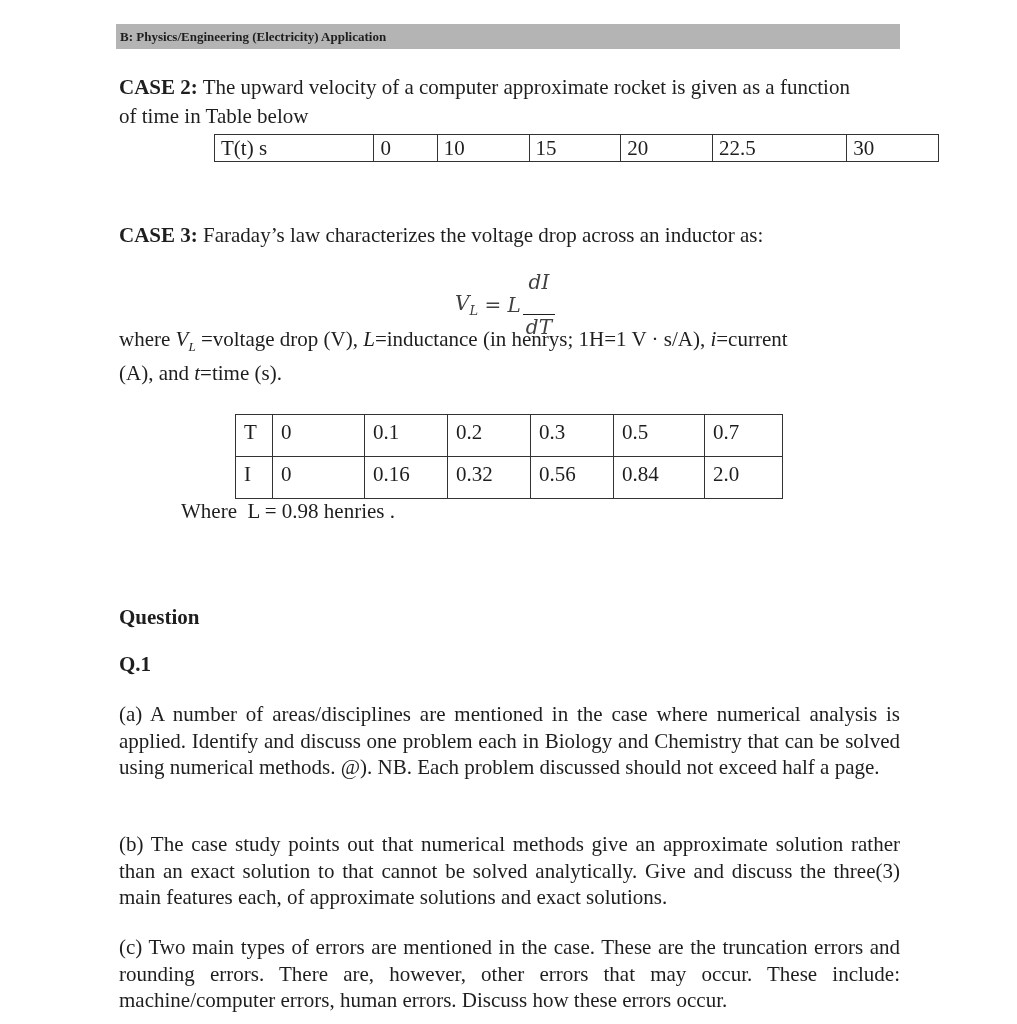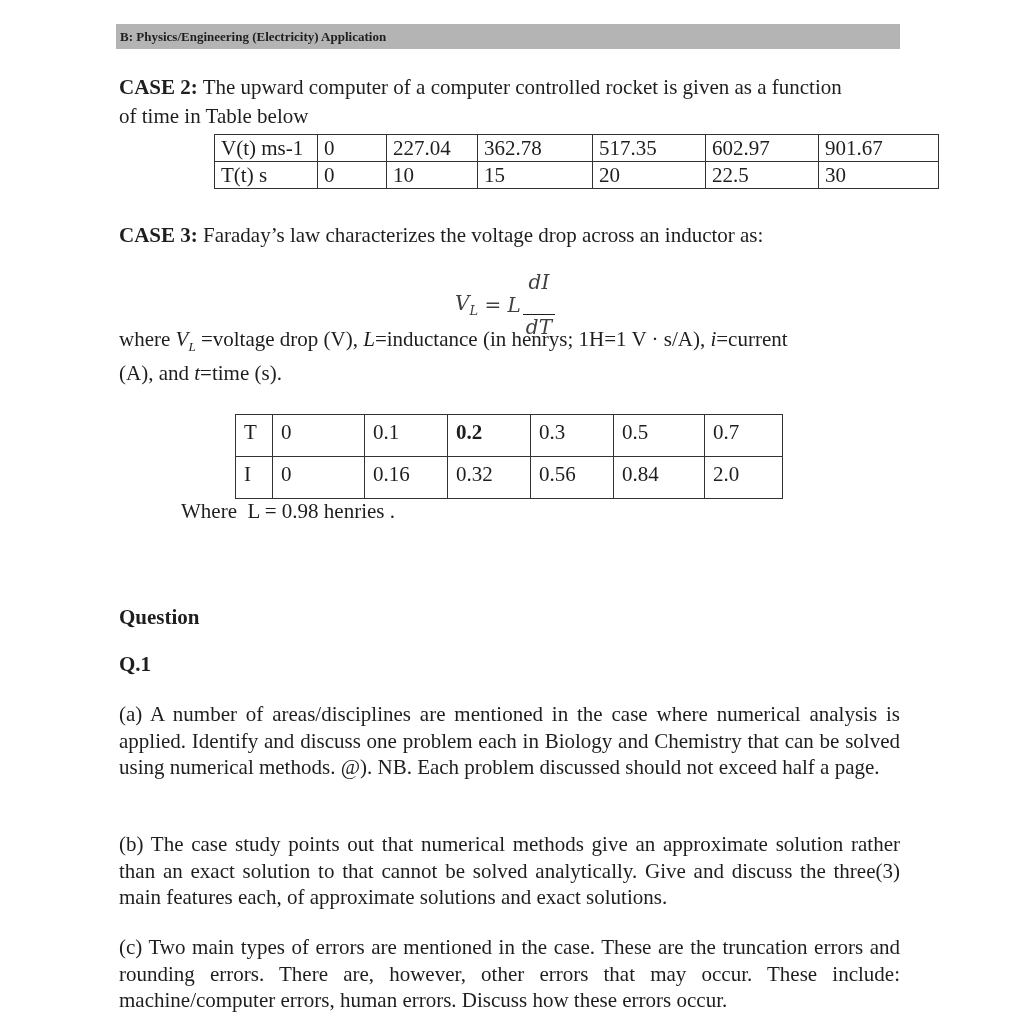--- a/index.html
+++ b/index.html
@@ -78,35 +78,26 @@
   i { font-style: italic; }
 </style>
 </head>
 <body>
 
 <div class="abs section-bar">
   <span>B: Physics/Engineering (Electricity) Application</span>
 </div>
 
 <div class="abs para" style="left:119px; top:73px; width:790px;">
-  <div><b>CASE 2:</b><span> The upward computer of a computer controlled rocket is given as a function</span></div>
+  <div><b>CASE 2:</b><span> The upward velocity of a computer approximate rocket is given as a function</span></div>
   <div>of time in Table below</div>
 </div>
 
 <table class="abs data" id="t1">
   <tbody>
-      <tr>
-    <td style="width:90px;">V(t) ms-1</td>
-    <td style="width:56px;">0</td>
-    <td style="width:78px;">227.04</td>
-    <td style="width:102px;">362.78</td>
-    <td style="width:100px;">517.35</td>
-    <td style="width:100px;">602.97</td>
-    <td>901.67</td>
-  </tr>
   <tr>
     <td>T(t) s</td>
     <td>0</td>
     <td>10</td>
     <td>15</td>
     <td>20</td>
     <td>22.5</td>
     <td>30</td>
   </tr>
 </tbody>
@@ -134,21 +125,21 @@
     <span>(A), and </span><i>t</i><span>=time (s).</span>
   </div>
 </div>
 
 <table class="abs data" id="t2">
   <tbody>
       <tr>
     <td style="width:20px;">T</td>
     <td style="width:75px;">0</td>
     <td style="width:66px;font-family:Liberation Serif, serif;">0.1</td>
-    <td style="width:66px;font-weight:bold;">0.2</td>
+    <td style="width:66px;">0.2</td>
     <td style="width:66px;margin-top:32px;">0.3</td>
     <td style="width:74px;">0.5</td>
     <td>0.7</td>
   </tr>
   <tr>
     <td>I</td>
     <td>0</td>
     <td>0.16</td>
     <td>0.32</td>
     <td>0.56</td>

